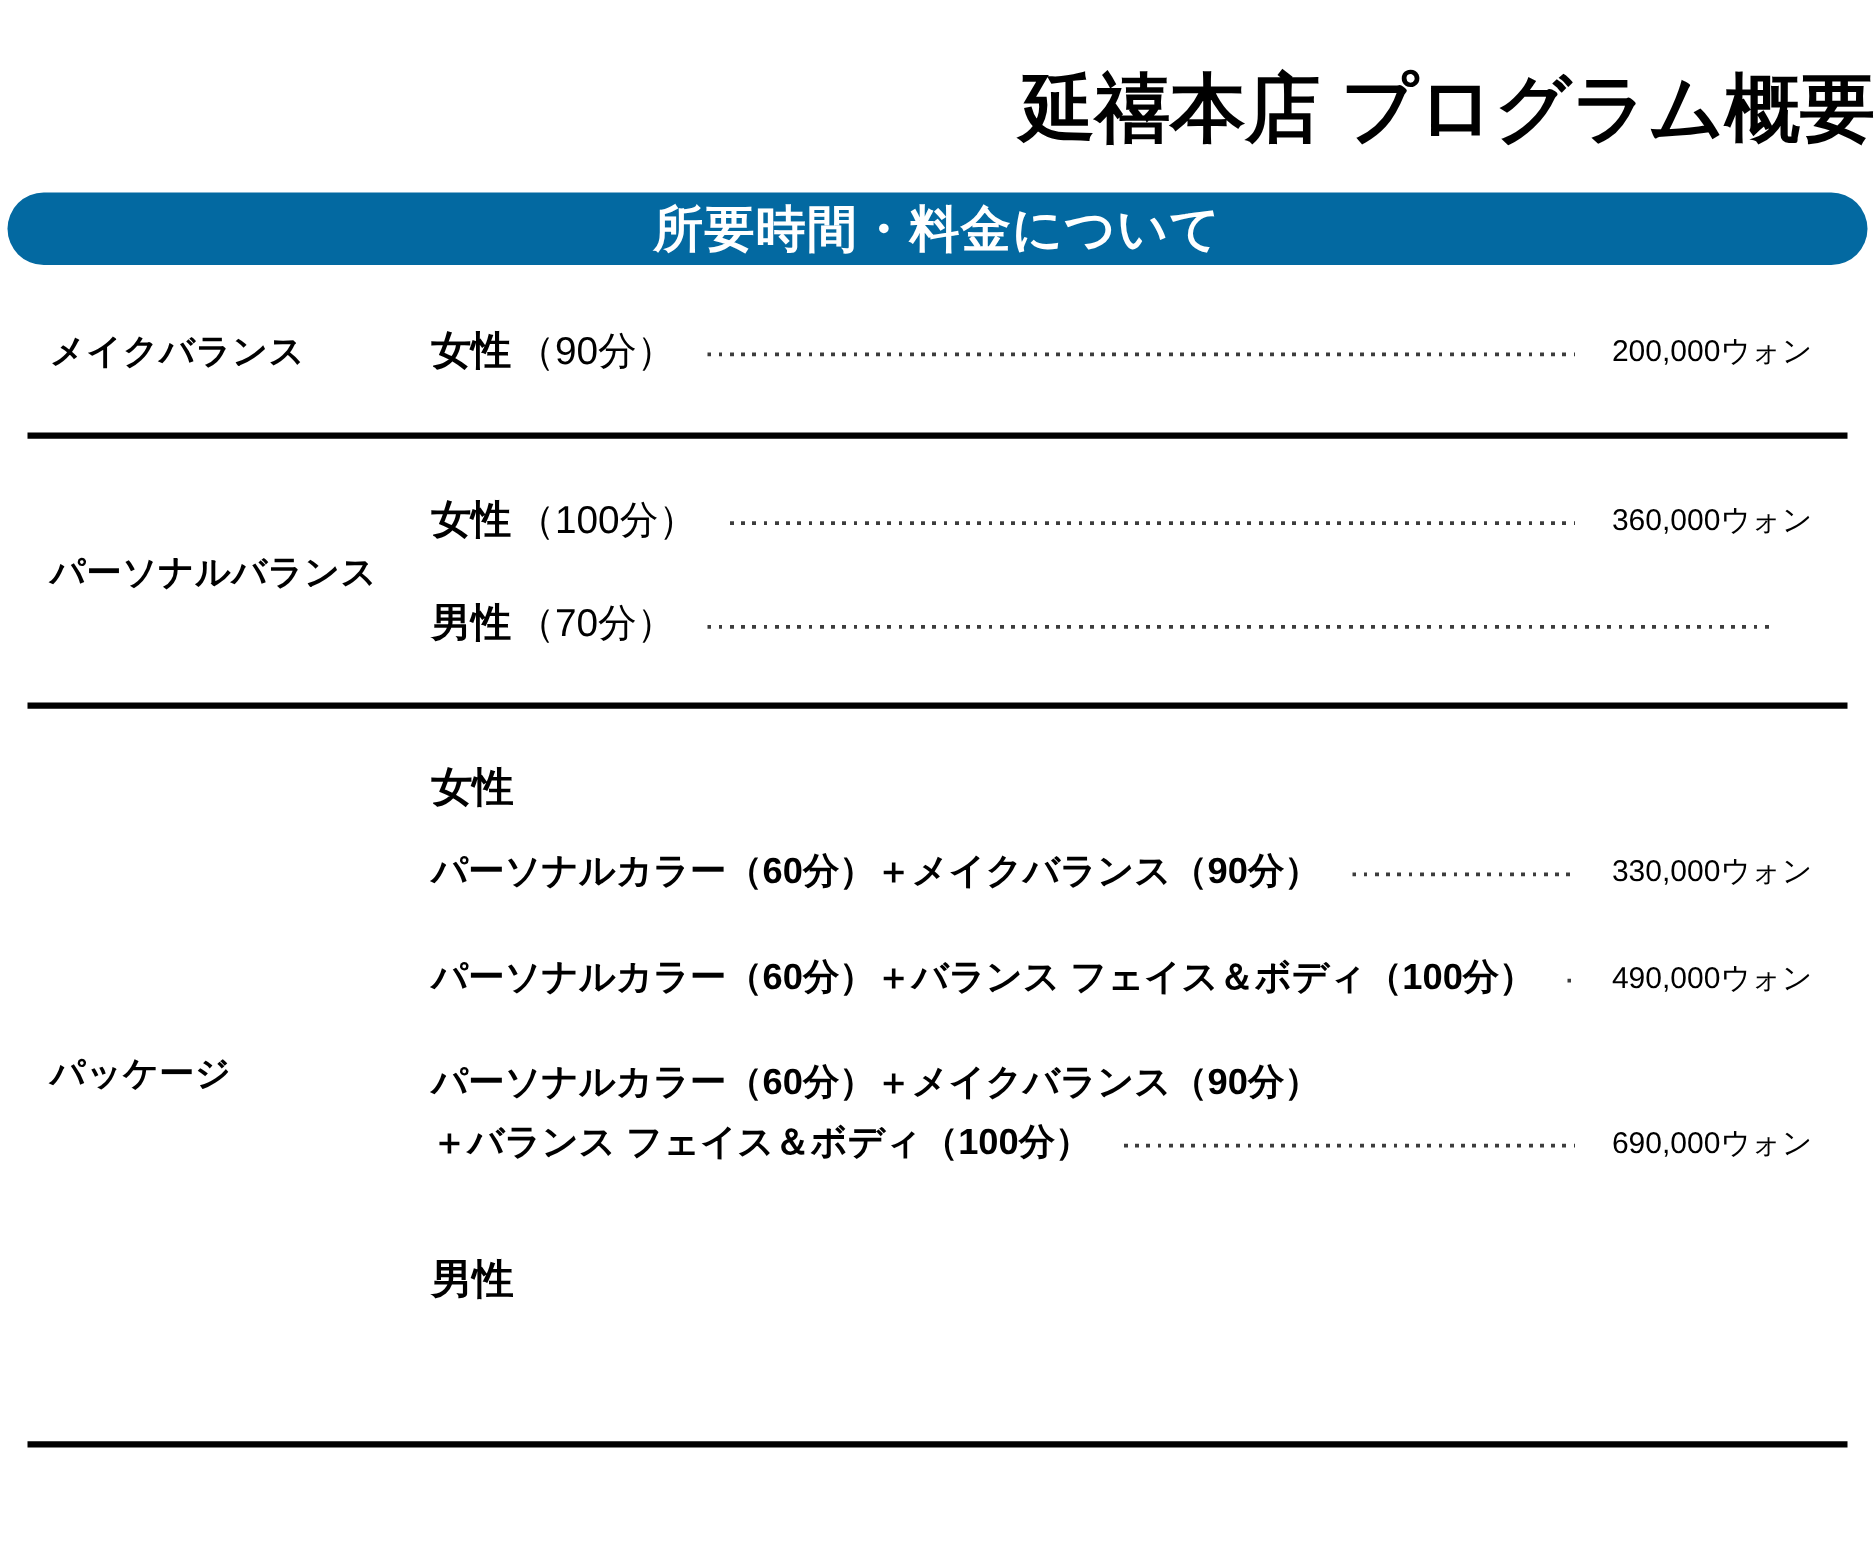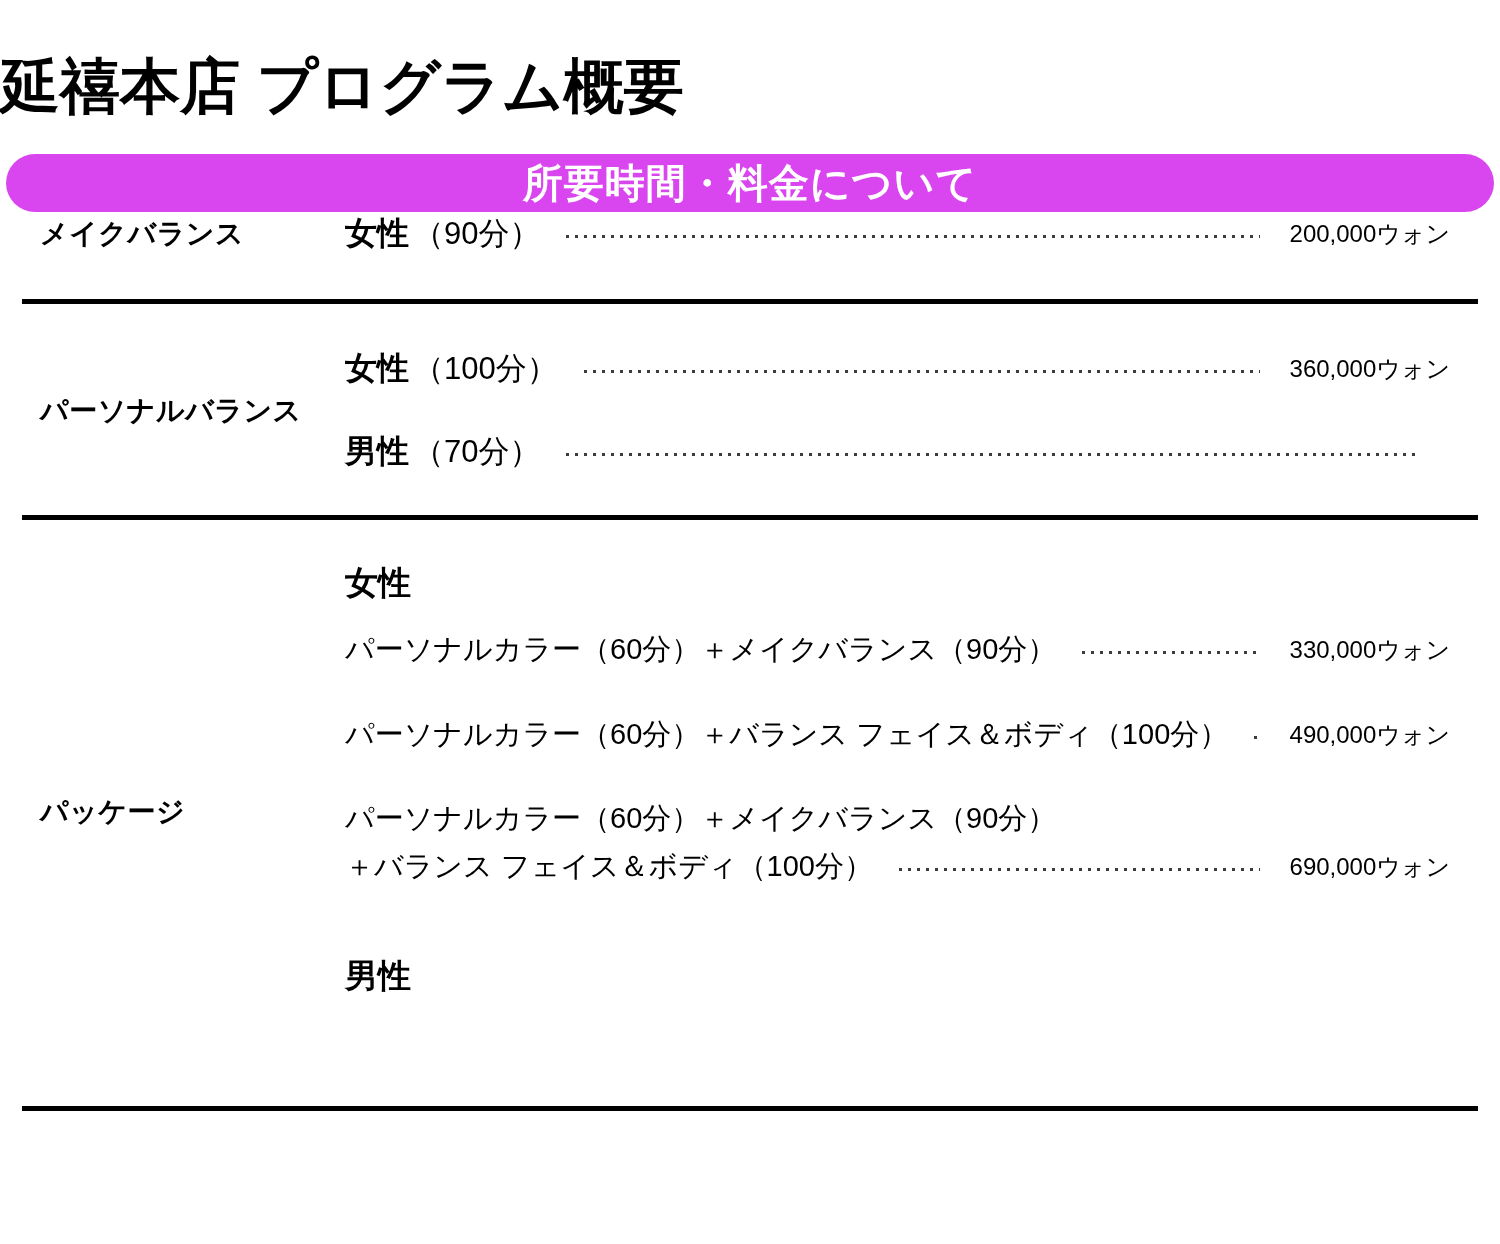--- a/index.html
+++ b/index.html
@@ -7,32 +7,32 @@
     width: 1500px;
     background: #ffffff;
     color: #000000;
     font-family: "Liberation Sans", "DejaVu Sans", sans-serif;
   }
   .page { width: 1500px; height: 1244px; overflow: hidden; }
 
   
   .title {
     margin-top: 52px;
-    text-align: left;
+    text-align: right;
     font-size: 60px;
     font-weight: 700;
     letter-spacing: 0px;
     line-height: 1.15;
   }
 
   
   .banner {
     margin: 33px 6px 0 6px;
     height: 58px;
-    background: #d946ef;
+    background: #0369a1;
     border-radius: 30px;
     display: flex;
     align-items: center;
     justify-content: center;
   }
   .banner-text {
     color: #ffffff;
     font-size: 40px;
     font-weight: 700;
     letter-spacing: 1px;
@@ -46,21 +46,21 @@
     align-items: center;
     border-bottom: 5px solid #000000;
     padding-left: 18px;
     padding-right: 28px;
   }
   .sec-label {
     font-size: 28px;
     font-weight: 700;
     letter-spacing: 0.5px;
   }
-  .sec-a { padding-bottom: 43px; }
+  .sec-a { padding-top: 47px; padding-bottom: 43px; }
   .sec-b { padding-top: 43px; padding-bottom: 41px; }
   .sec-c { padding-top: 40px; padding-bottom: 42px; }
 
   .line {
     display: flex;
     align-items: center;
     height: 44px;
     font-size: 31px;
   }
   .line + .line { margin-top: 39px; }
@@ -88,21 +88,21 @@
     height: 46px;
     display: flex;
     align-items: center;
   }
   .pkg-line {
     display: flex;
     align-items: center;
     height: 44px;
     font-size: 29px;
   }
-  .desc { white-space: nowrap; }
+  .desc { white-space: nowrap; font-weight: bold; }
   .h-women { margin-bottom: 22px; }
   .pkg-1 { }
   .pkg-2 { margin-top: 41px; }
   .pkg-multi { margin-top: 38px; }
   .pkg-multi .pkg-line { height: 48px; }
   .h-men { margin-top: 62px; margin-bottom: 21px; }
 </style>
 </head>
 <body>
 

